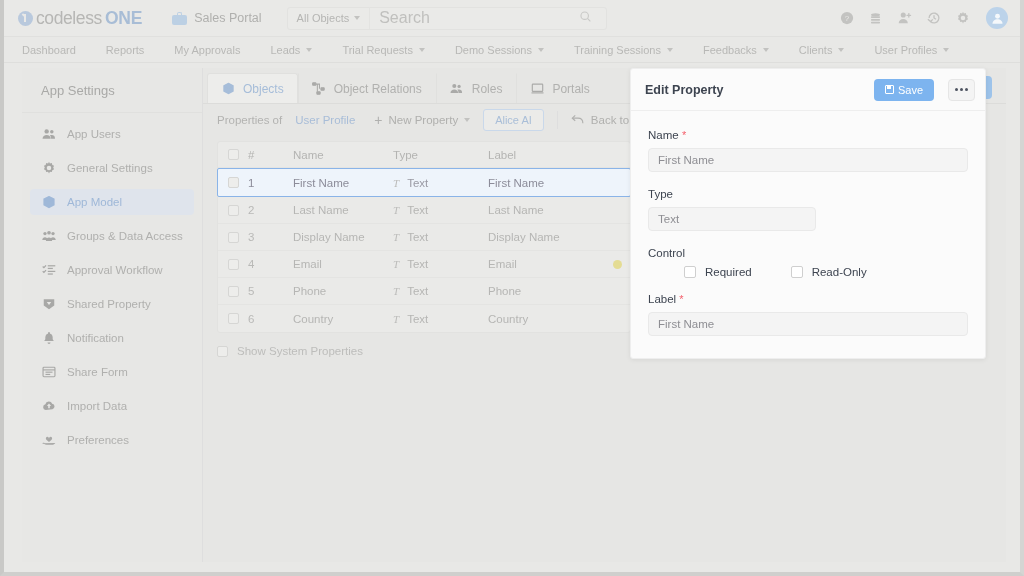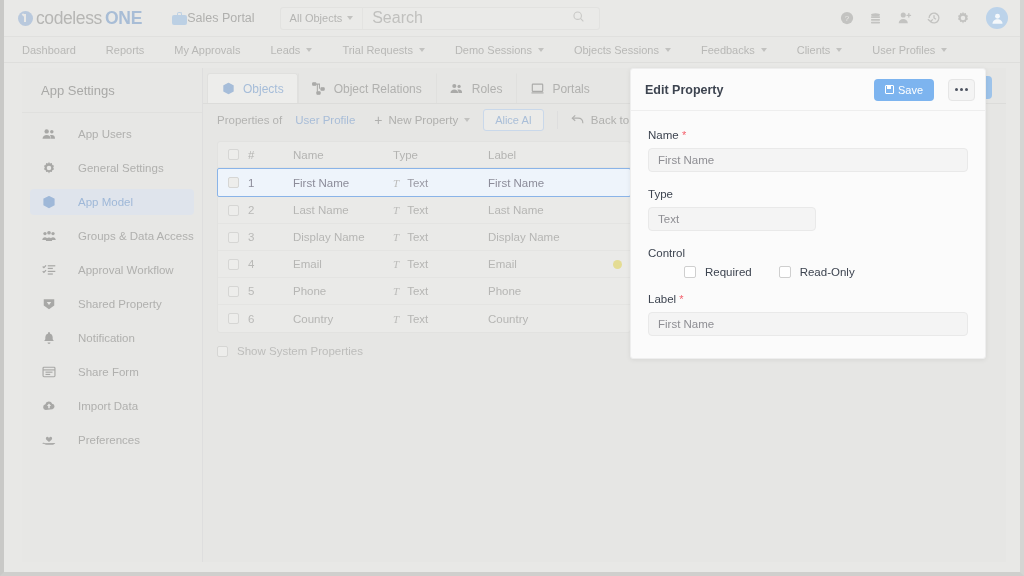--- a/index.html
+++ b/index.html
@@ -35,21 +35,21 @@
     content: ""; position: absolute; left: 6px; top: 3px;
     width: 2px; height: 8px; background: #e9e9e7;
   }
   .logo-mark::before {
     content: ""; position: absolute; left: 4px; top: 3px;
     width: 3px; height: 2px; background: #e9e9e7; transform: rotate(40deg);
   }
   .logo-a { font-size: 17.5px; color: #b6b6b4; letter-spacing: -0.4px; font-weight: 400;}
   .logo-b { font-size: 17.5px; color: #a8bdd6; letter-spacing: -0.2px; font-weight: 600;}
 
-  .portal { display:flex; align-items:center; margin-left: 30px; }
+  .portal { display:flex; align-items:center; gap:7px; margin-left: 30px; }
   .portal-ico { width: 15px; height: 13px; position: relative; flex:none; }
   .portal-ico .body { position:absolute; left:0; top:3px; width:15px; height:10px; border-radius:2px; background:#bcd0e4;}
   .portal-ico .handle { position:absolute; left:5px; top:0px; width:5px; height:4px; border:1.5px solid #bcd0e4; border-bottom:none; border-radius:2px 2px 0 0;}
   .portal-txt { font-size: 12.5px; color: #b0b0ae; }
 
   .searchwrap {
     margin-left: 25px; height: 23px; width: 320px;
     border: 1px solid #e2e2e0; border-radius: 3px;
     display: flex; align-items: center; background: #eaeae8;
   }
@@ -85,21 +85,21 @@
   }
 
   
   .sidebar {
     width: 181px; background: #e7e7e5; flex: none;
     border-right: 1px solid #dedede;
   }
   .sb-title { font-size: 13px; color: #a9a9a7; padding: 15px 0 14px 19px; border-bottom:1px solid #e0e0de;}
   .sb-list { padding-top: 8px; }
   .sb-item {
-    display:flex; align-items:center; gap: 22px;
+    display:flex; align-items:center; gap: 11px;
     height: 26px; margin: 0 8px 8px 8px; padding-left: 11px;
     font-size: 11.5px; color: #b0b0ae; border-radius: 4px;
   }
   .sb-item.active { background: #dfe4ec; color: #9fb8d8; }
   .sb-ico { width: 15px; height: 15px; display:flex; align-items:center; justify-content:center; color:#a8a8a6; flex:none;}
   .sb-item.active .sb-ico { color: #9fb8d8; }
 
   
   .main { flex:1; background: #e6e6e4; position: relative; }
 
@@ -188,21 +188,21 @@
   .dot3 { width:3px;height:3px;border-radius:50%;background:#4d5360;}
   .ep-body { padding: 18px 17px 22px 17px; }
   .fld-lbl { font-size:11.5px; color:#3d4450; margin-bottom:7px; }
   .req { color:#f4606c; font-size:11px; }
   .fld-in {
     border:1px solid #e9e9e9; background:#f4f4f4; border-radius:4px;
     height:24px; display:flex; align-items:center; padding: 0 9px;
     font-size:11.5px; color:#8e8e93; margin-bottom:16px;
   }
   .fld-in.short { width: 168px; }
-  .ctrl-row { display:flex; align-items:flex-end; gap: 27px; margin-bottom:15px;padding-left:36px; }
+  .ctrl-row { display:flex; align-items:flex-end; gap: 39px; margin-bottom:15px;padding-left:36px; }
   .ctrl-item { display:flex; align-items:center; gap:9px; font-size:11.5px; color:#3d4450;}
   .chk2 { width:12px;height:12px;border:1px solid #cfcfcf;border-radius:2px;background:#fff;}
 </style>
 </head>
 <body>
 
 <div id="app">
 
   <div class="topbar">
     <div class="logo">
@@ -295,21 +295,21 @@
     </span>
     <span class="nav-item">
       <span>Trial Requests</span>
       <i class="caret"></i>
     </span>
     <span class="nav-item">
       <span>Demo Sessions</span>
       <i class="caret"></i>
     </span>
     <span class="nav-item">
-      <span>Objects Sessions</span>
+      <span>Training Sessions</span>
       <i class="caret"></i>
     </span>
     <span class="nav-item">
       <span>Feedbacks</span>
       <i class="caret"></i>
     </span>
     <span class="nav-item">
       <span>Clients</span>
       <i class="caret"></i>
     </span>

